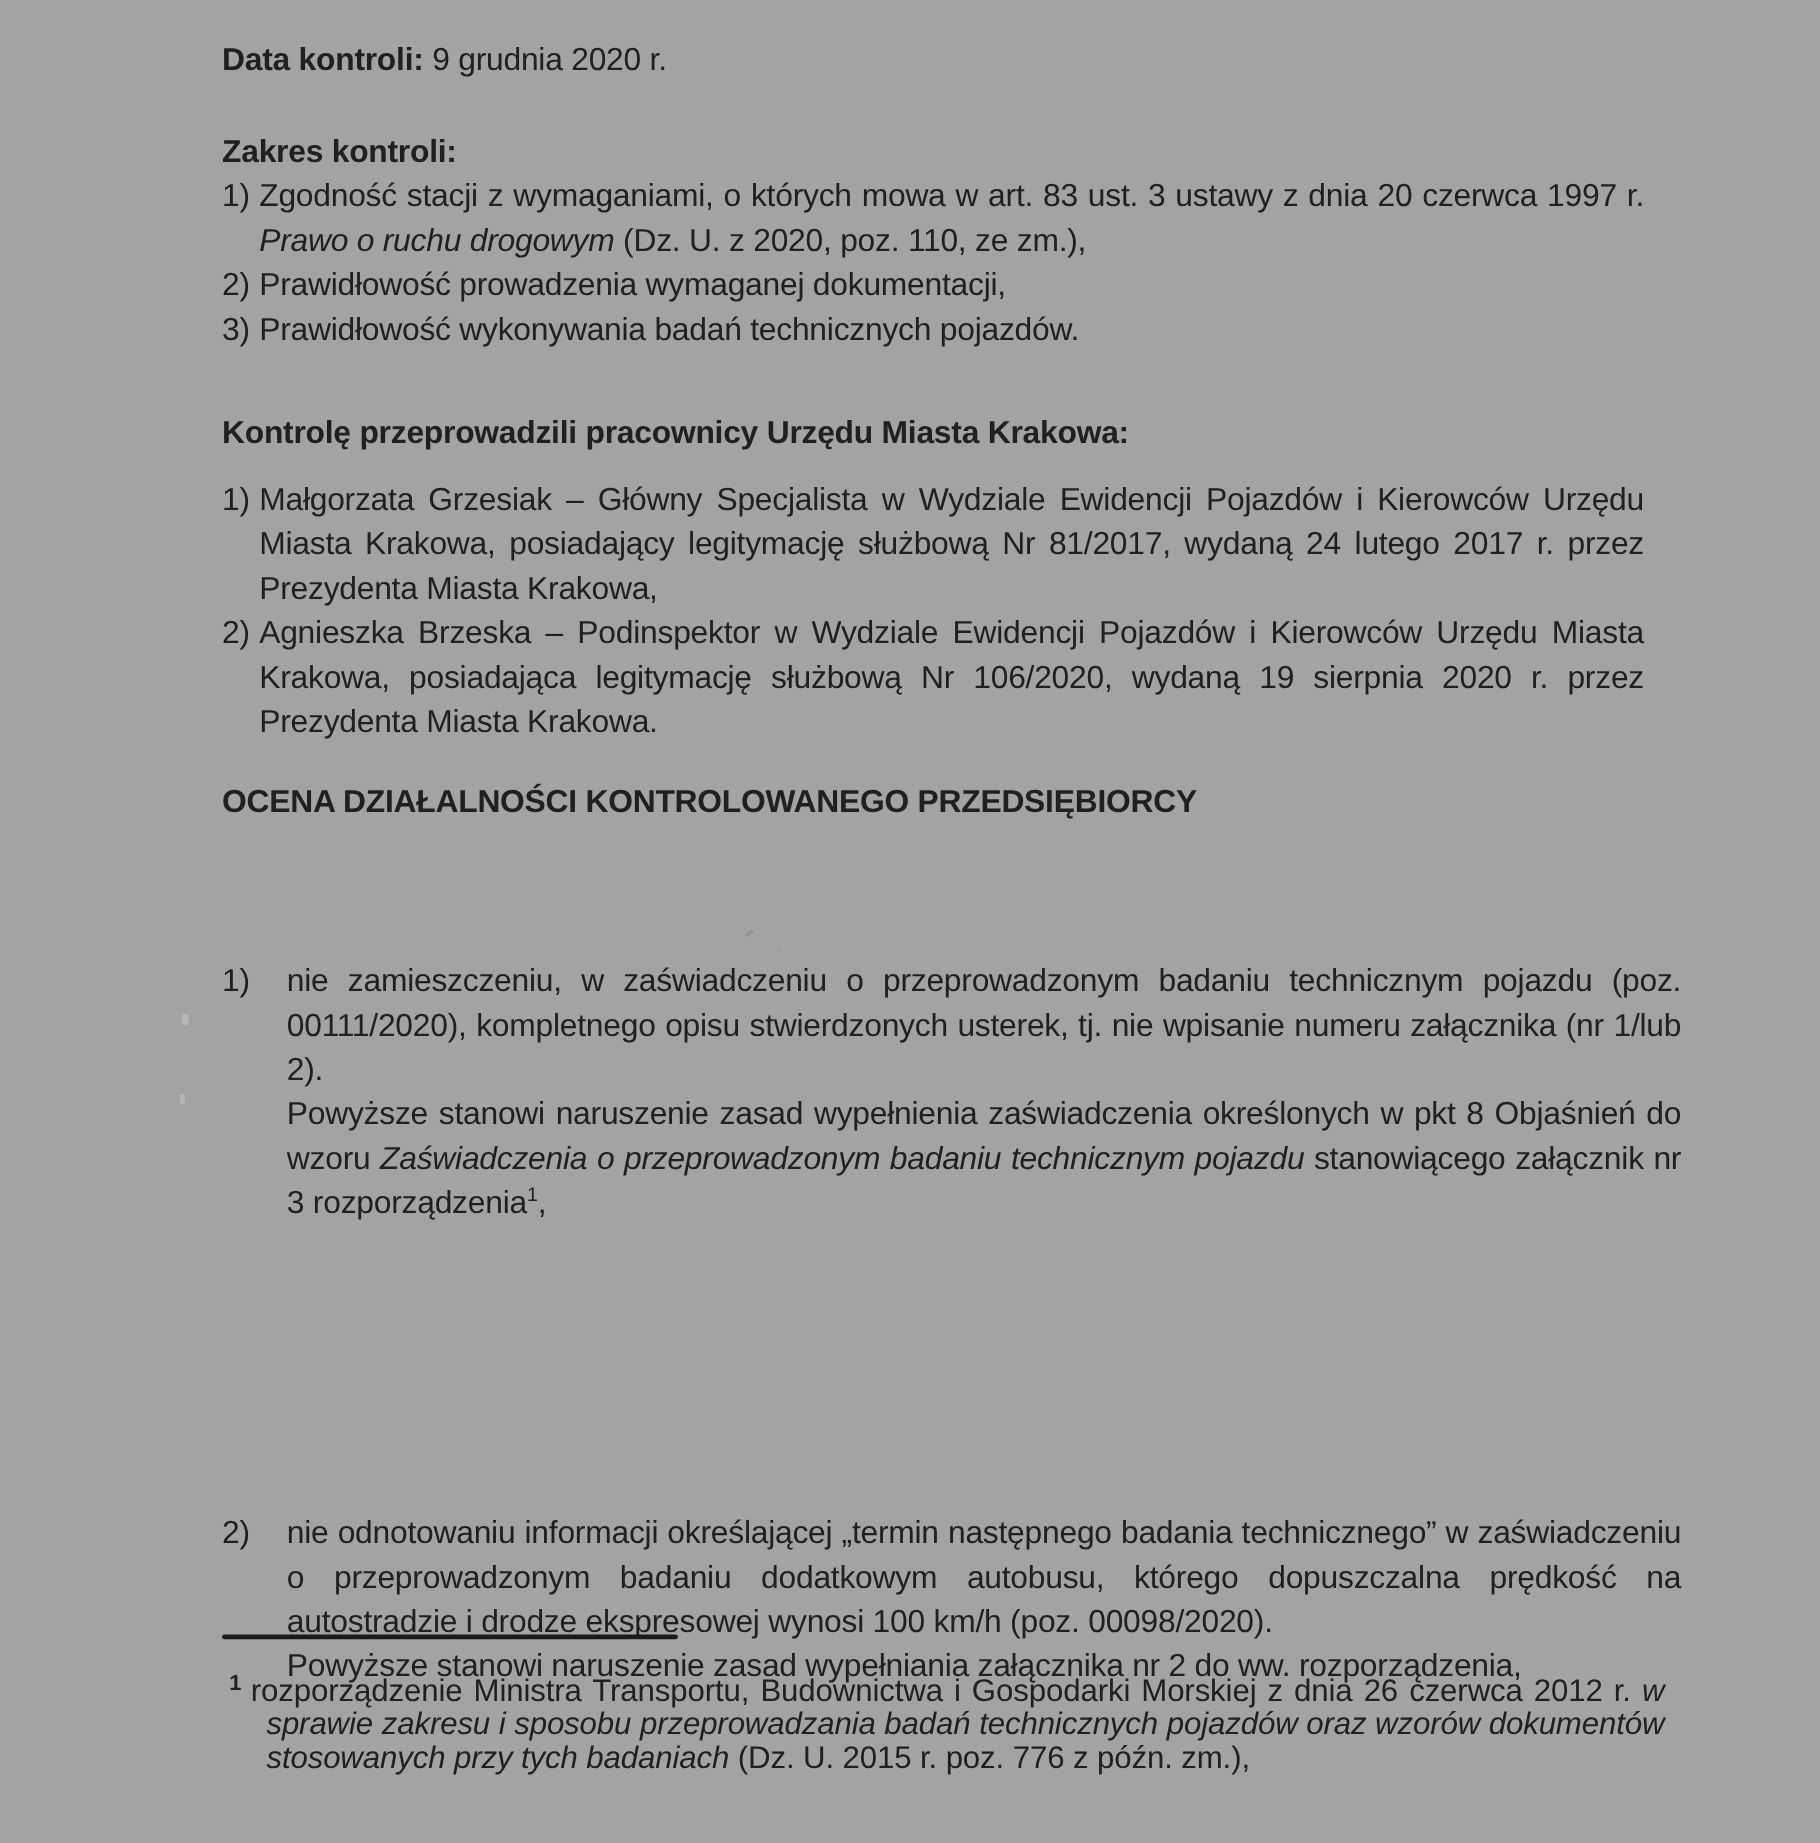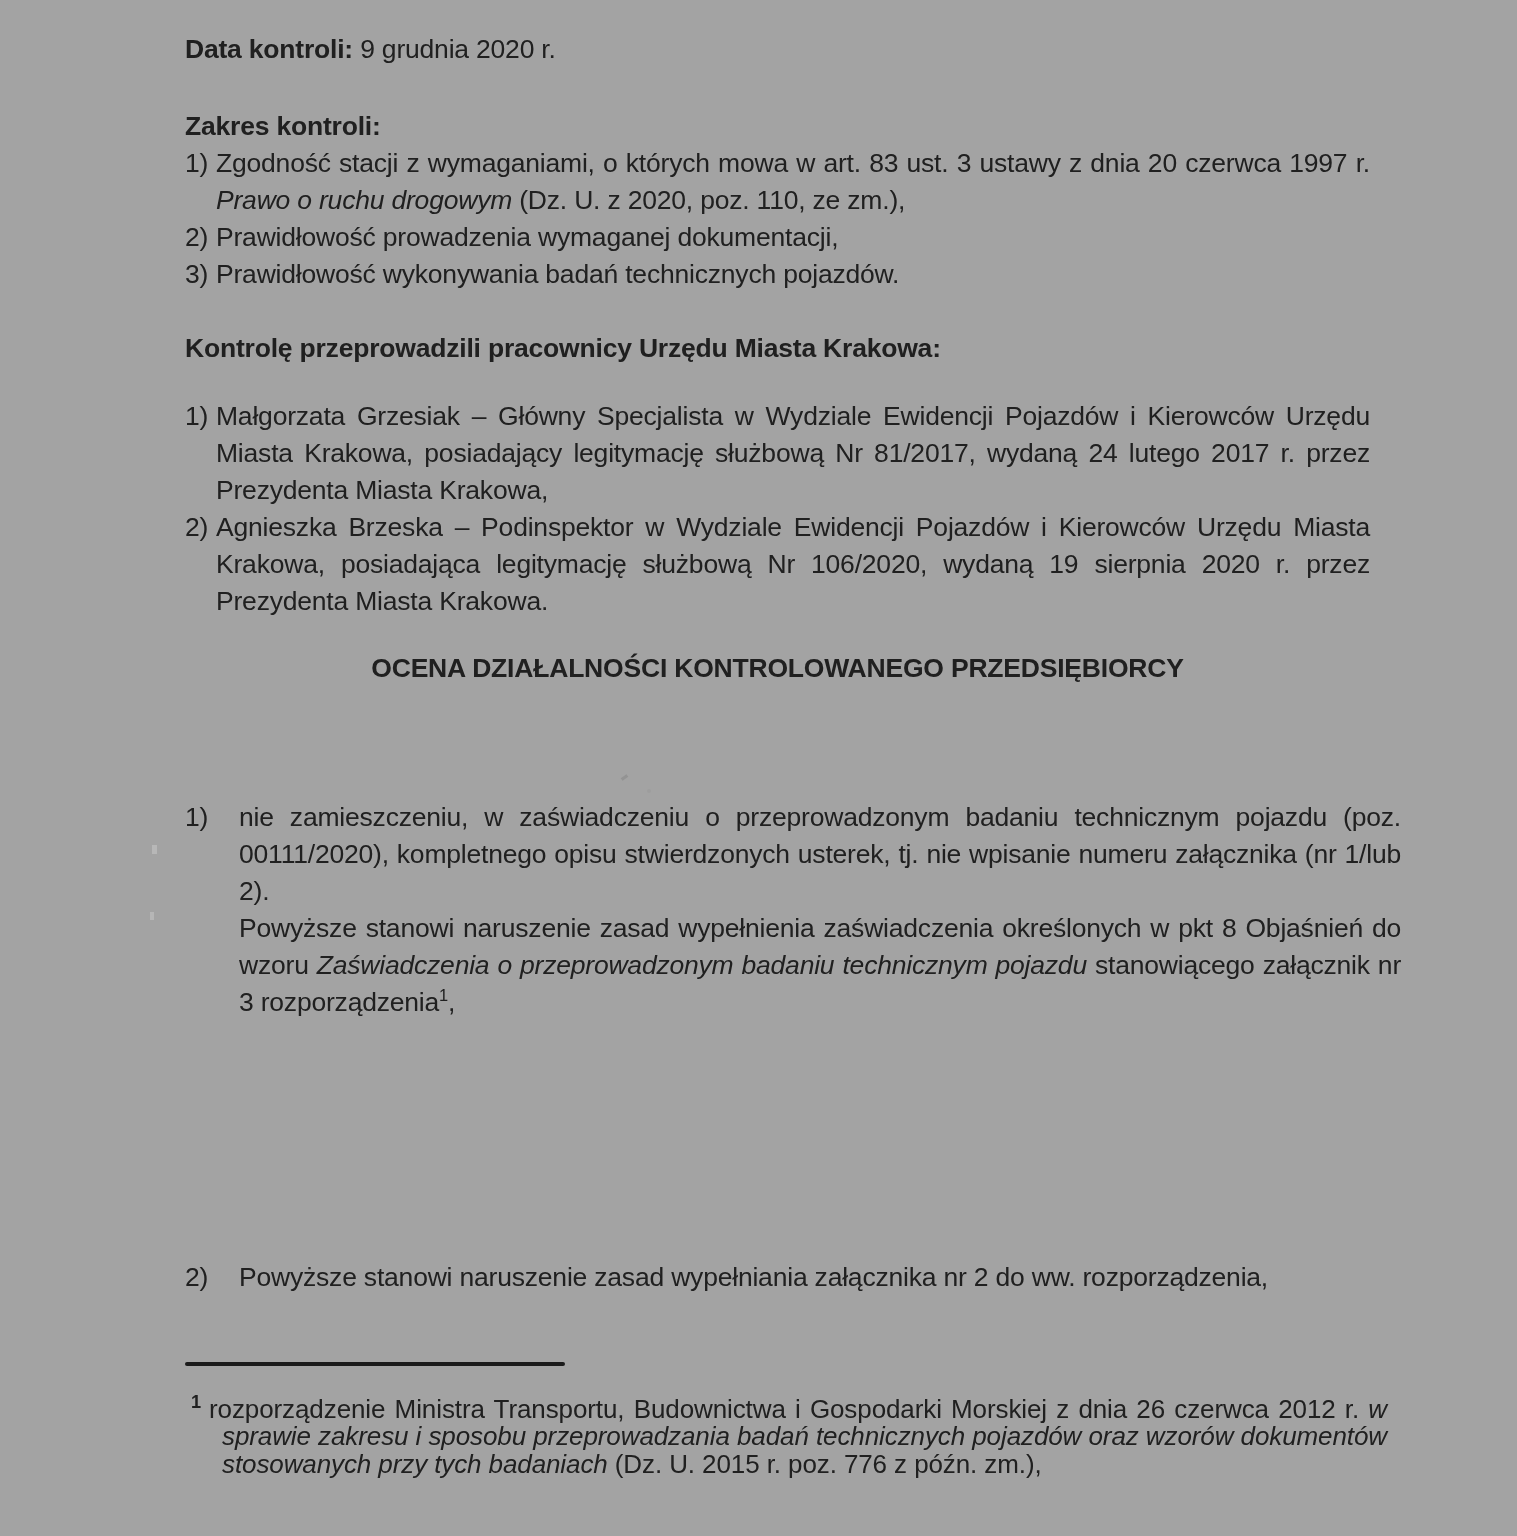--- a/index.html
+++ b/index.html
@@ -5,30 +5,30 @@
   html,body{margin:0;padding:0;background:#ffffff;}
   .page{
     position:relative;width:1517px;height:1536px;background:#a3a3a3;overflow:hidden;
     color:#202020;font-family:"Liberation Sans","DejaVu Sans",sans-serif;
     font-size:26.5px;line-height:37px;letter-spacing:-0.2px;
   }
   .blk{position:absolute;left:185px;width:1185px;}
   p{margin:0;}
   .bold{font-weight:700;}
   .it{font-style:italic;}
-  .center{text-align:center;}
+  .center{text-align:left;}
   .just{text-align:justify;margin-left:23px;}
   .li{position:relative;padding-left:31px;text-align:justify;}
   .li .num{position:absolute;left:0;top:0;}
   sup{font-size:62%;vertical-align:super;line-height:0;}
   
   .b-date{top:31px;}
   .b-zakres-h{top:108px;}
   .b-scope{top:145px;}
-  .b-kontrole-h{top:330px;}
+  .b-kontrole-h{top:342px;}
   .b-inspectors{top:398px;}
   .b-ocena{top:650px;}
   .b-intro{top:727px;}
   .b-f1{top:799px;}
   .b-f2{top:1037px;}
   .fn-sep{position:absolute;left:185px;top:1362px;width:380px;height:4px;background:#1b1b1b;border-radius:2px;}
   .footnote{
     position:absolute;left:185px;top:1373px;width:1202px;box-sizing:border-box;
     font-size:26px;line-height:27.5px;letter-spacing:-0.1px;
     text-align:justify;padding-left:37px;text-indent:-31px;margin-top:16px;
@@ -81,20 +81,21 @@
 
 
   <div class="blk b-f1 li">
     <span class="num">1)</span>
     <p class="just">nie zamieszczeniu, w zaświadczeniu o przeprowadzonym badaniu technicznym pojazdu (poz. 00111/2020), kompletnego opisu stwierdzonych usterek, tj. nie wpisanie numeru załącznika (nr 1/lub 2).</p>
     <p class="just"><span>Powyższe stanowi naruszenie zasad wypełnienia zaświadczenia określonych w pkt 8 Objaśnień do wzoru </span><span class="it">Zaświadczenia o przeprowadzonym badaniu technicznym pojazdu</span><span> stanowiącego załącznik nr 3 rozporządzenia</span><sup>1</sup><span>,</span></p>
   </div>
 
   <div class="blk b-f2 li">
     <span class="num">2)</span>
+    <p class="just">nie odnotowaniu informacji określającej „termin następnego badania technicznego” w zaświadczeniu o przeprowadzonym badaniu dodatkowym autobusu, którego dopuszczalna prędkość na autostradzie i drodze ekspresowej wynosi 100 km/h (poz. 00098/2020).</p>
     <p class="just">Powyższe stanowi naruszenie zasad wypełniania załącznika nr 2 do ww. rozporządzenia,</p>
   </div>
 
   <div class="fn-sep"></div>
 
   <p class="footnote"><span class="fn-marker">1</span><span>rozporządzenie Ministra Transportu, Budownictwa i Gospodarki Morskiej z dnia 26 czerwca 2012 r. </span><span class="it">w sprawie zakresu i sposobu przeprowadzania badań technicznych pojazdów oraz wzorów dokumentów stosowanych przy tych badaniach</span><span> (Dz. U. 2015 r. poz. 776 z późn. zm.),</span></p>
 
   <span class="art1"></span>
   <span class="art2"></span>
   <span class="art3"></span>

